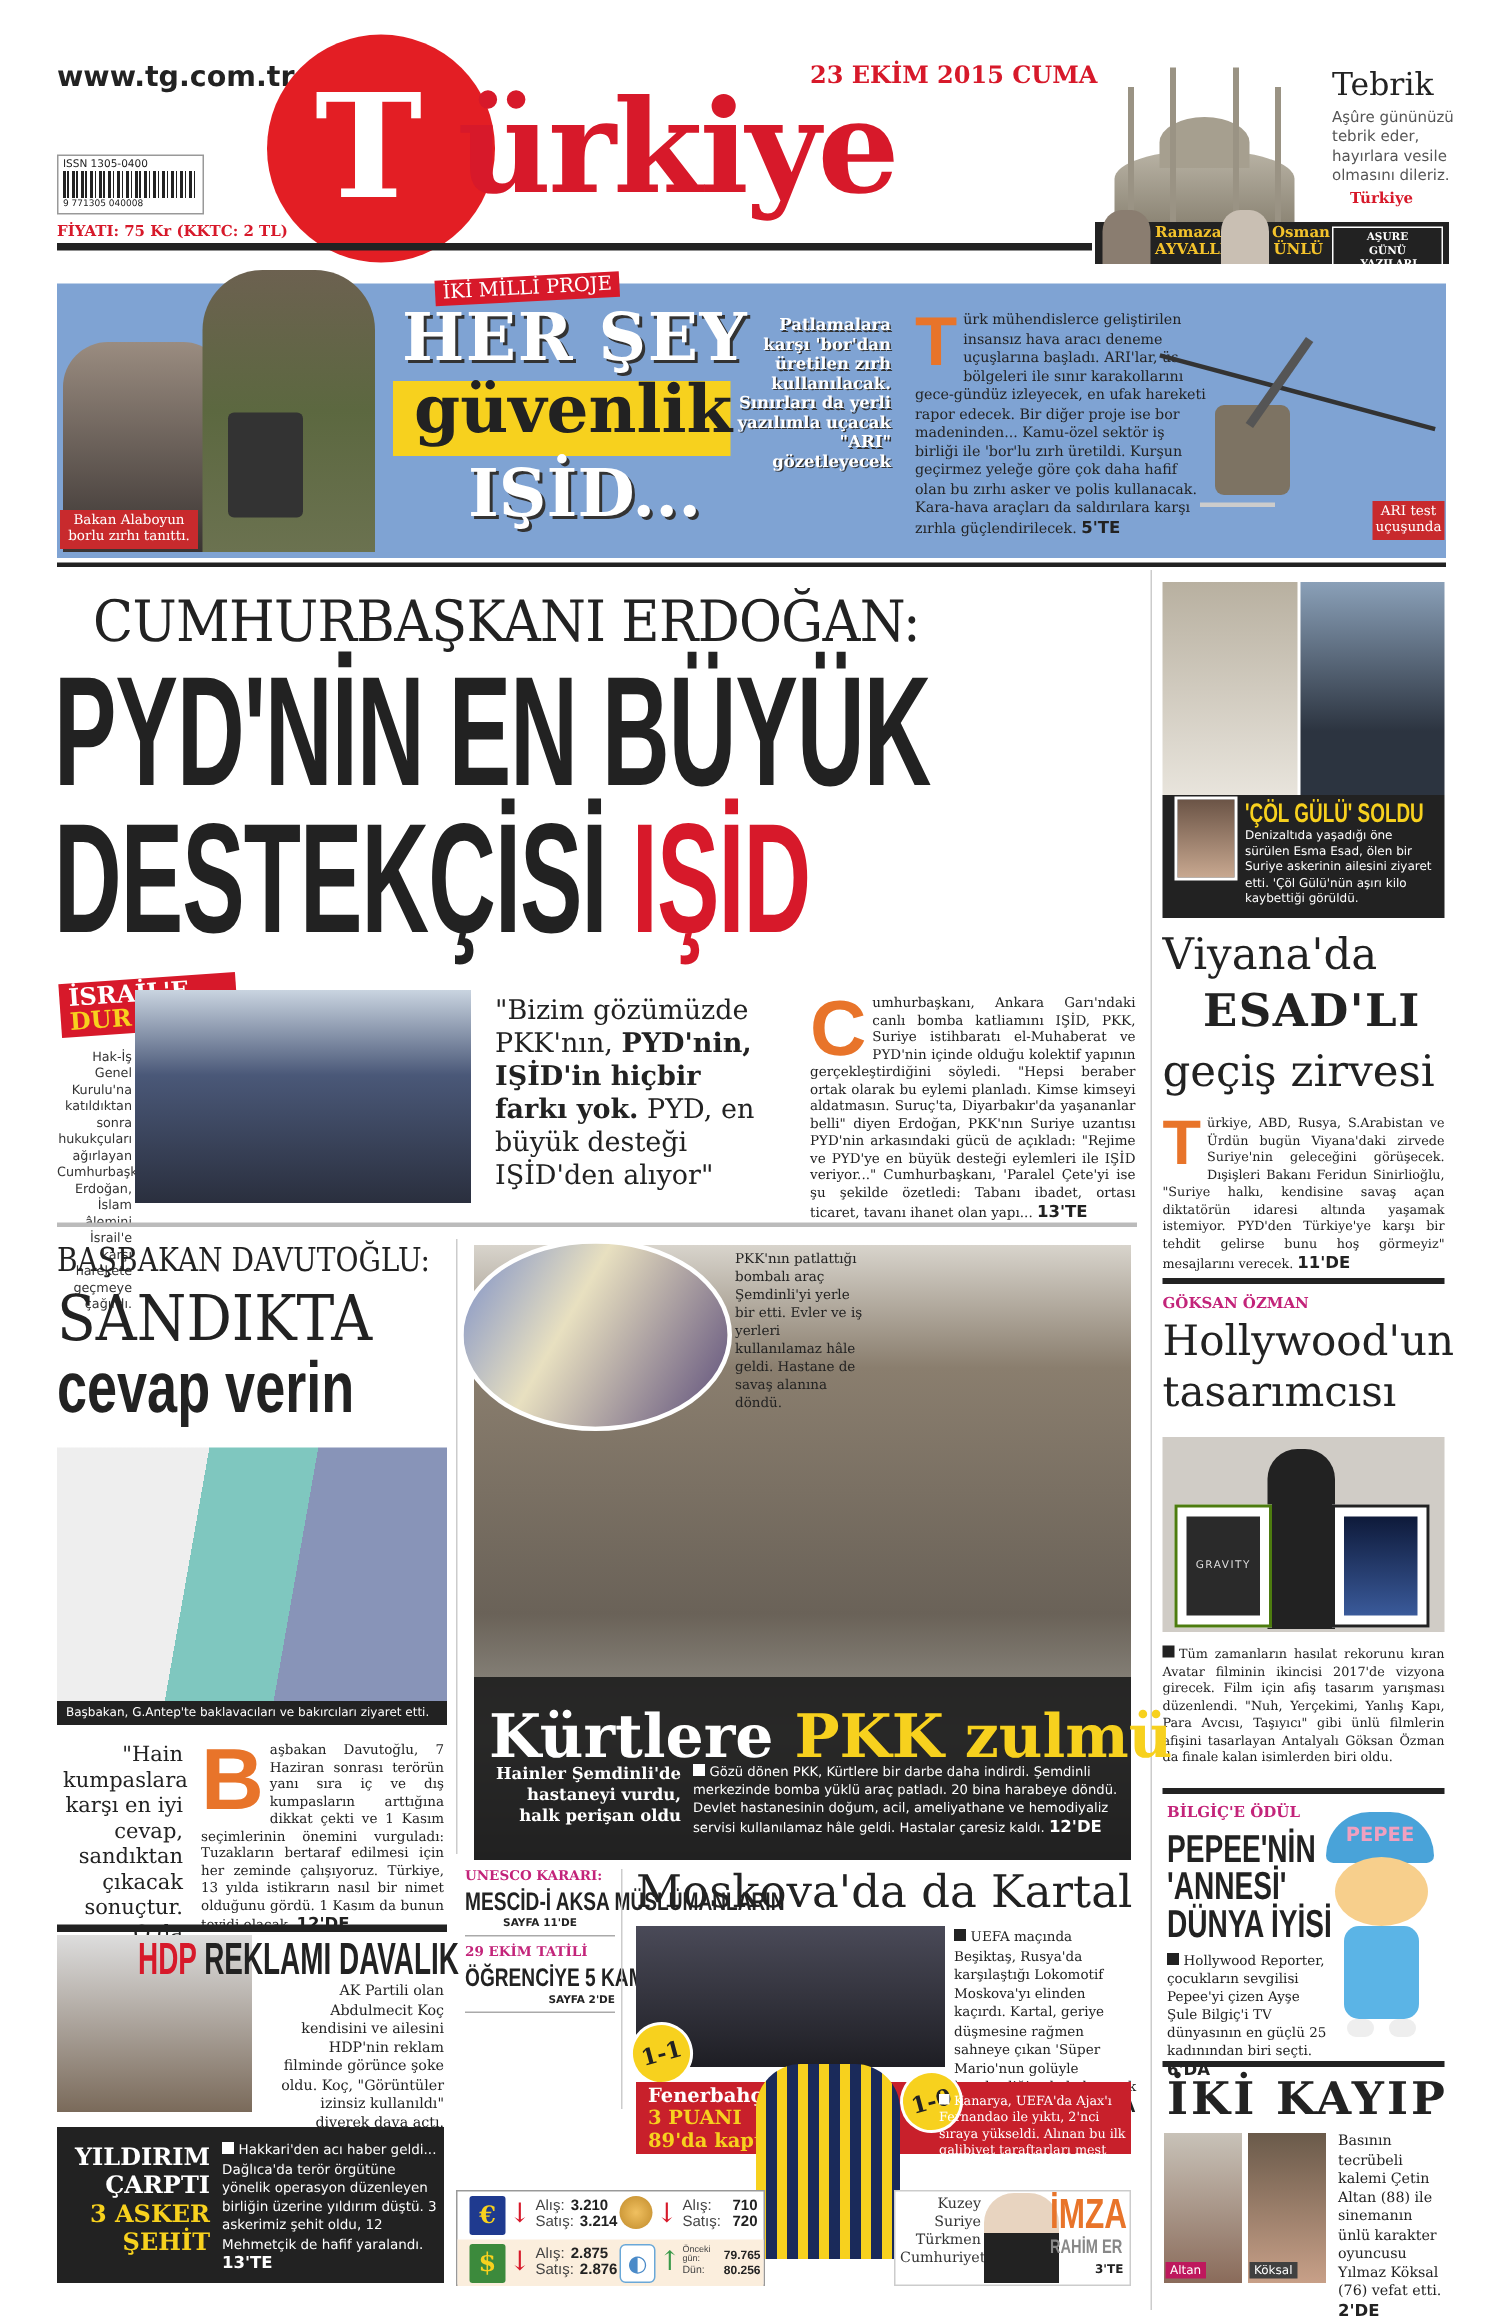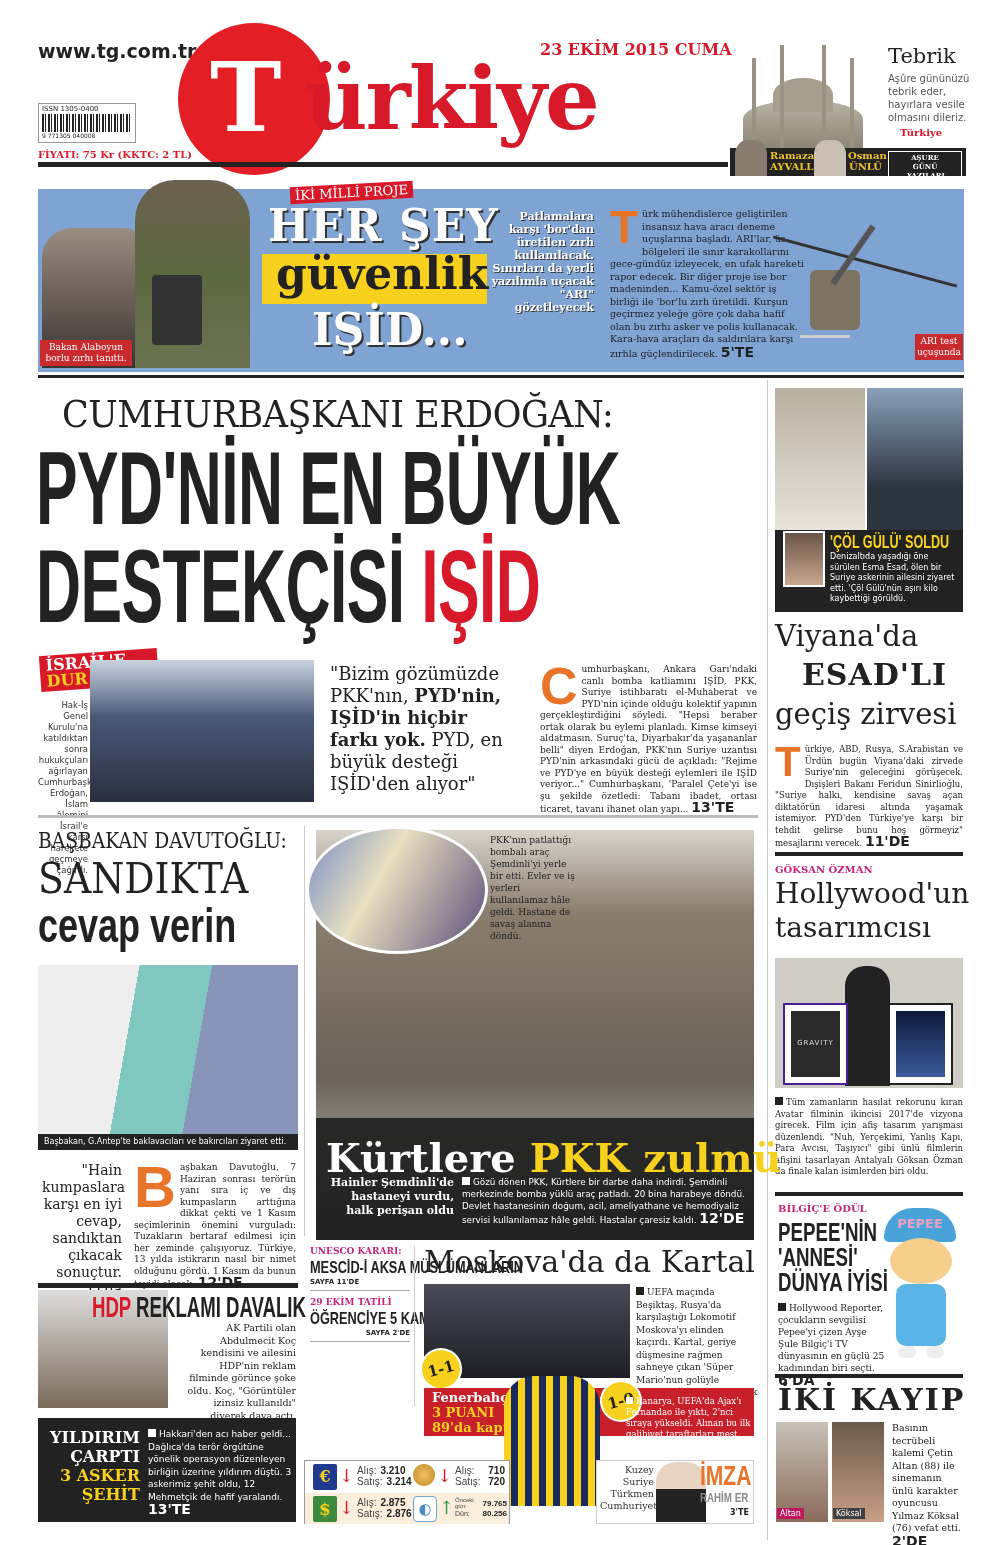--- a/index.html
+++ b/index.html
@@ -3,21 +3,21 @@
 <meta charset="utf-8">
 <style>
 *{box-sizing:border-box;margin:0;padding:0}
 body{width:1000px;height:1545px;background:#fff;position:relative;overflow:hidden;font-family:"DejaVu Serif",serif;color:#222}
 .abs{position:absolute}
 .serif{font-family:"DejaVu Serif",serif}
 .sans{font-family:"DejaVu Sans",sans-serif}
 .cond{font-family:"Liberation Sans",sans-serif;font-weight:bold;transform-origin:left top}
 .photo{background:linear-gradient(135deg,#7a6b5c,#3d3530);}
 .drop{float:left;font-family:"Liberation Sans",sans-serif;font-weight:bold;color:#e8742a;line-height:.85;margin-right:4px}
-.ref{font-family:"DejaVu Sans",sans-serif;font-weight:bold;font-size:14px}
+.ref{font-family:"DejaVu Sans",sans-serif;font-weight:bold;font-size:11px}
 .hr{background:#222}
 .fx-row{display:flex;align-items:center;gap:4px;font-family:"Liberation Sans",sans-serif;font-size:10px}
 </style>
 </head>
 <body>
 
 <div class="abs sans" style="left:38px;top:40px;font-size:19px;font-weight:bold;color:#222">www.tg.com.tr</div>
 <div class="abs" style="left:38px;top:103px;width:98px;height:40px;border:1px solid #999;background:#fff">
   <div class="sans" style="font-size:7px;padding:1px 3px">ISSN 1305-0400</div>
   <div style="margin:0 3px;height:18px;background:repeating-linear-gradient(90deg,#222 0 2px,#fff 2px 3px,#222 3px 4px,#fff 4px 6px)"></div>
@@ -106,21 +106,21 @@
 <div class="abs serif" style="left:775px;top:700px;font-size:29px;color:#222;line-height:1">geçiş zirvesi</div>
 <div class="abs serif" style="left:775px;top:744px;width:188px;font-size:8.5px;line-height:11.5px;text-align:justify"><span class="drop" style="font-size:42px">T</span><span>ürkiye, ABD, Rusya, S.Arabistan ve Ürdün bugün Viyana'daki zirvede Suriye'nin geleceğini görüşecek. Dışişleri Bakanı Feridun Sinirlioğlu, "Suriye halkı, kendisine savaş açan diktatörün idaresi altında yaşamak istemiyor. PYD'den Türkiye'ye karşı bir tehdit gelirse bunu hoş görmeyiz" mesajlarını verecek.</span> <span class="ref">11'DE</span></div>
 
 <div class="abs hr" style="left:775px;top:852px;width:188px;height:4px"></div>
 
 <div class="abs serif" style="left:775px;top:864px;font-size:10px;font-weight:bold;color:#c3247a">GÖKSAN ÖZMAN</div>
 <div class="abs serif" style="left:775px;top:880px;font-size:28px;color:#222;line-height:1">Hollywood'un</div>
 <div class="abs serif" style="left:775px;top:914px;font-size:28px;color:#222;line-height:1">tasarımcısı</div>
 <div class="abs" style="left:775px;top:958px;width:188px;height:130px;background:#d0ccc6">
   <div class="abs" style="left:70px;top:8px;width:45px;height:120px;background:#222;border-radius:20px 20px 0 0"></div>
-  <div class="abs" style="left:8px;top:45px;width:65px;height:82px;background:#fff;border:2px solid #4c1d95">
+  <div class="abs" style="left:8px;top:45px;width:65px;height:82px;background:#fff;border:2px solid #4d7c0f">
       <div style="margin:6px;height:66px;background:#2a2a2a;color:#ddd;font-size:7px;text-align:center;padding-top:28px;font-family:'DejaVu Sans',sans-serif;letter-spacing:1px">GRAVITY</div>
     </div>
   <div class="abs" style="left:113px;top:45px;width:65px;height:82px;background:#fff;border:2px solid #222">
       <div style="margin:6px;height:66px;background:linear-gradient(#0e1a3a,#3a5a9a)"></div>
     </div>
 </div>
 <div class="abs serif" style="left:775px;top:1097px;width:188px;font-size:8.5px;line-height:11.5px;text-align:justify"><span style="display:inline-block;width:8px;height:8px;background:#222;margin-right:3px"></span><span>Tüm zamanların hasılat rekorunu kıran Avatar filminin ikincisi 2017'de vizyona girecek. Film için afiş tasarım yarışması düzenlendi. "Nuh, Yerçekimi, Yanlış Kapı, Para Avcısı, Taşıyıcı" gibi ünlü filmlerin afişini tasarlayan Antalyalı Göksan Özman da finale kalan isimlerden biri oldu.</span></div>
 
 <div class="abs hr" style="left:775px;top:1192px;width:188px;height:4px"></div>
 
@@ -177,21 +177,21 @@
 <div class="abs serif" style="left:490px;top:834px;width:90px;font-size:9px;line-height:12px;color:#222">PKK'nın patlattığı bombalı araç Şemdinli'yi yerle bir etti. Evler ve iş yerleri kullanılamaz hâle geldi. Hastane de savaş alanına döndü.</div>
 <div class="abs" style="left:316px;top:1118px;width:438px;height:122px;background:rgba(30,30,30,.92)"></div>
 <div class="abs serif" style="left:326px;top:1136px;font-size:40px;font-weight:bold;line-height:1.1;white-space:nowrap"><span style="color:#fff">Kürtlere</span> <span style="color:#f7d11e">PKK zulmü</span></div>
 <div class="abs serif" style="left:324px;top:1176px;width:130px;font-size:11px;font-weight:bold;line-height:14px;color:#fff;text-align:right">Hainler Şemdinli'de hastaneyi vurdu, halk perişan oldu</div>
 <div class="abs sans" style="left:462px;top:1176px;width:288px;font-size:8.8px;line-height:12px;color:#fff"><span style="display:inline-block;width:8px;height:8px;background:#fff;margin-right:3px"></span><span>Gözü dönen PKK, Kürtlere bir darbe daha indirdi. Şemdinli merkezinde bomba yüklü araç patladı. 20 bina harabeye döndü. Devlet hastanesinin doğum, acil, ameliyathane ve hemodiyaliz servisi kullanılamaz hâle geldi. Hastalar çaresiz kaldı.</span> <span class="ref">12'DE</span></div>
 
 <div class="abs" style="left:310px;top:1246px;width:100px">
   <div style="border-bottom:1px solid #aaa;padding-bottom:4px;margin-bottom:6px">
     <div class="serif" style="font-size:9px;font-weight:bold;color:#c3247a">UNESCO KARARI:</div>
     <div class="cond" style="font-size:17px;line-height:16px;transform:scaleX(.75);white-space:nowrap;margin-top:4px">MESCİD-İ AKSA MÜSLÜMANLARIN</div>
-    <div class="ref" style="text-align:left;font-size:7px;margin-top:2px">SAYFA 11'DE</div>
+    <div class="ref" style="text-align:center;font-size:7px;margin-top:2px">SAYFA 11'DE</div>
   </div>
   <div style="border-bottom:1px solid #aaa;padding-bottom:4px;margin-bottom:6px">
     <div class="serif" style="font-size:9px;font-weight:bold;color:#c3247a">29 EKİM TATİLİ</div>
     <div class="cond" style="font-size:17px;line-height:16px;transform:scaleX(.75);white-space:nowrap;margin-top:4px;width:130px">ÖĞRENCİYE 5 KAMUYA 4 GÜN</div>
     <div class="ref" style="text-align:right;font-size:7px;margin-top:2px">SAYFA 2'DE</div>
   </div>
 </div>
 <div class="abs" style="left:414px;top:1246px;width:1px;height:160px;background:#ccc"></div>
 
 <div class="abs serif" style="left:424px;top:1244px;font-size:30px;color:#222;white-space:nowrap">Moskova'da da Kartal</div>

